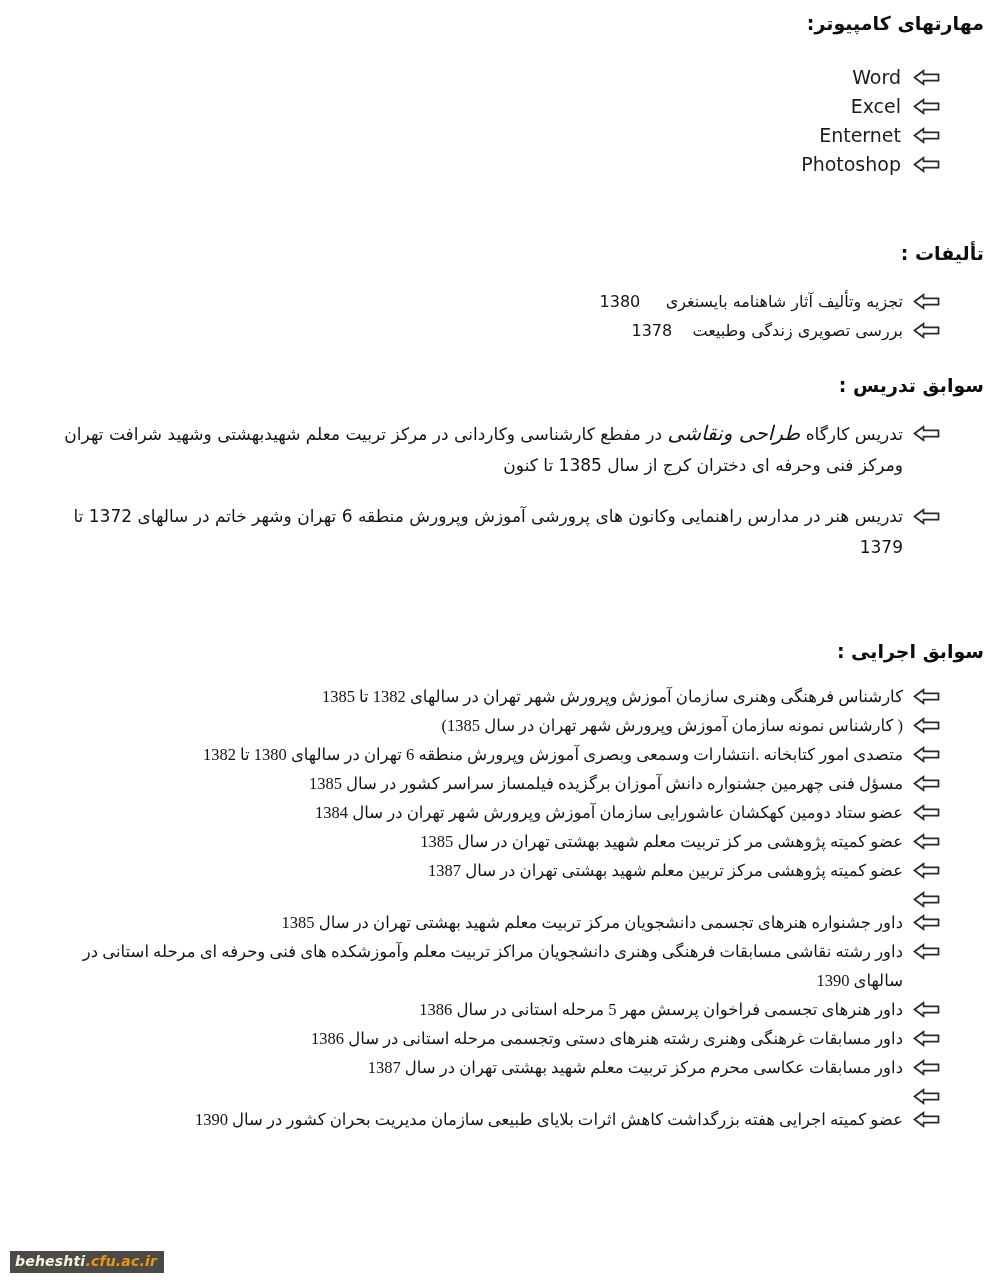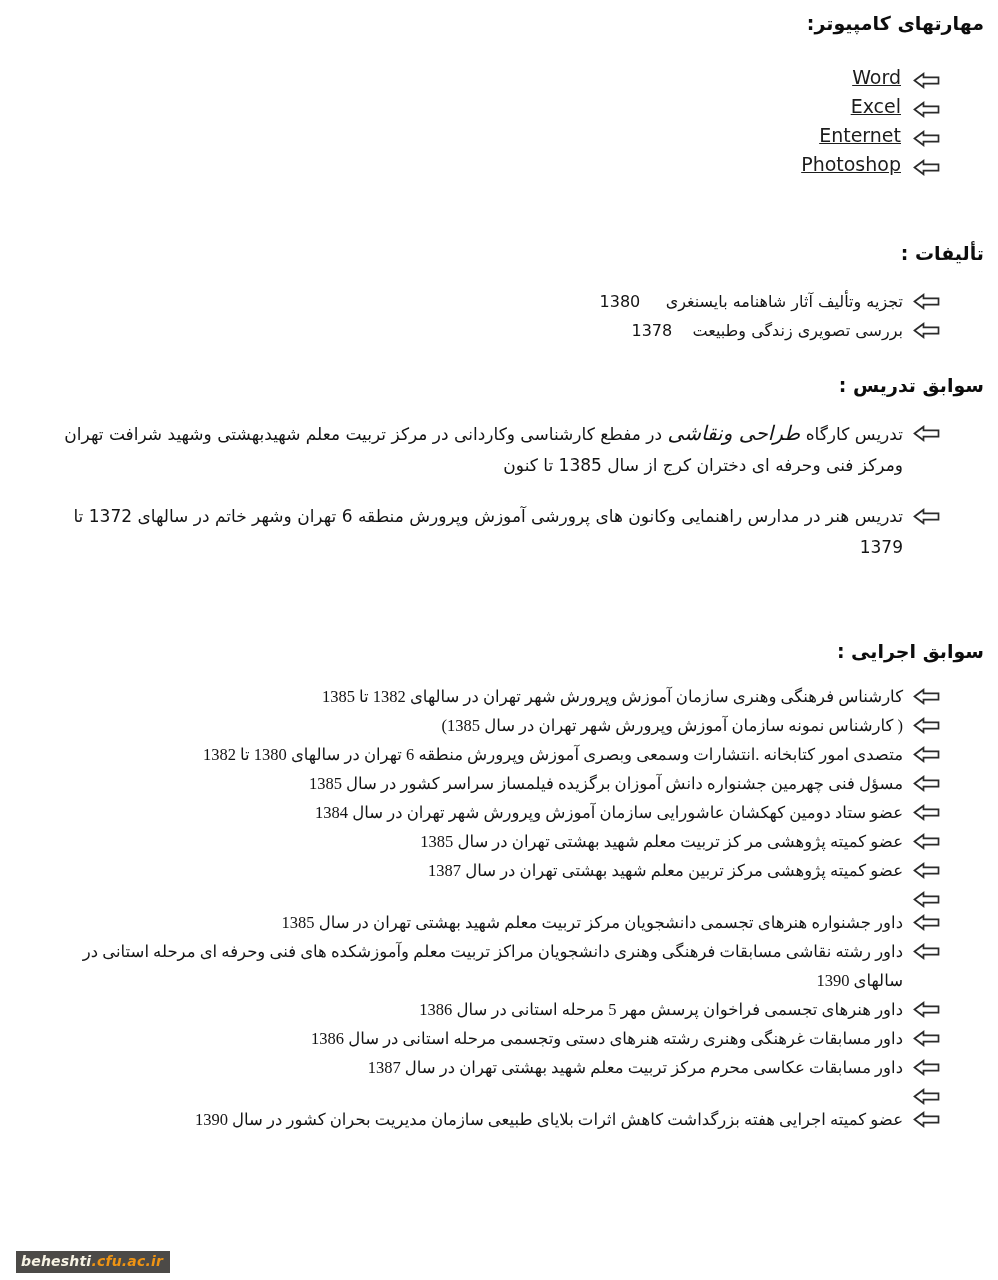--- a/index.html
+++ b/index.html
@@ -16,21 +16,21 @@
     margin:0;line-height:26px;
   }
 
   
   .row{display:flex;align-items:flex-start;gap:10px;}
   .arrow{flex:0 0 auto;display:block;margin-top:6px;}
   .arrow svg{display:block;}
 
   
   .skills-list{margin:30px 44px 0 0;display:flex;flex-direction:column;gap:6px;}
-  .skill-row{display:flex;align-items:flex-end;gap:12px;font-size:19px;line-height:23px;color:#1c1c1c;text-decoration:underline;}
+  .skill-row{display:flex;align-items:center;gap:12px;font-size:19px;line-height:23px;color:#1c1c1c;}
   .skill-row .arrow{margin-top:0;}
   .skill-label{direction:ltr;}
 
   
   .sec-pubs{margin-top:64px;}
   .pubs-list{margin:22px 44px 0 0;display:flex;flex-direction:column;gap:2px;}
   .pub-row{font-size:16px;line-height:27px;}
   .pub-row .arrow{margin-top:5px;}
 
   
@@ -41,21 +41,21 @@
   .script{font-style:italic;font-size:20px;}
 
   
   .sec-exec{margin-top:75px;}
   .exec-list{margin:18px 44px 0 0;display:flex;flex-direction:column;font-family:Liberation Serif, serif;}
   .exec-row{font-size:16.5px;line-height:29px;}
   .exec-row .arrow{margin-top:6px;}
 
   
   .watermark{
-    position:absolute;left:16px;top:1251px;
+    position:absolute;left:10px;top:1251px;
     background:#4c4a47;
     padding:2px 7px 3px 5px;
     font-size:14px;font-weight:700;font-style:italic;
     direction:ltr;line-height:17px;
     letter-spacing:0.2px;
     white-space:nowrap;
   }
   .watermark .site{color:#f7f3e4;}
   .watermark .domain{color:#ef9413;}
 </style>

